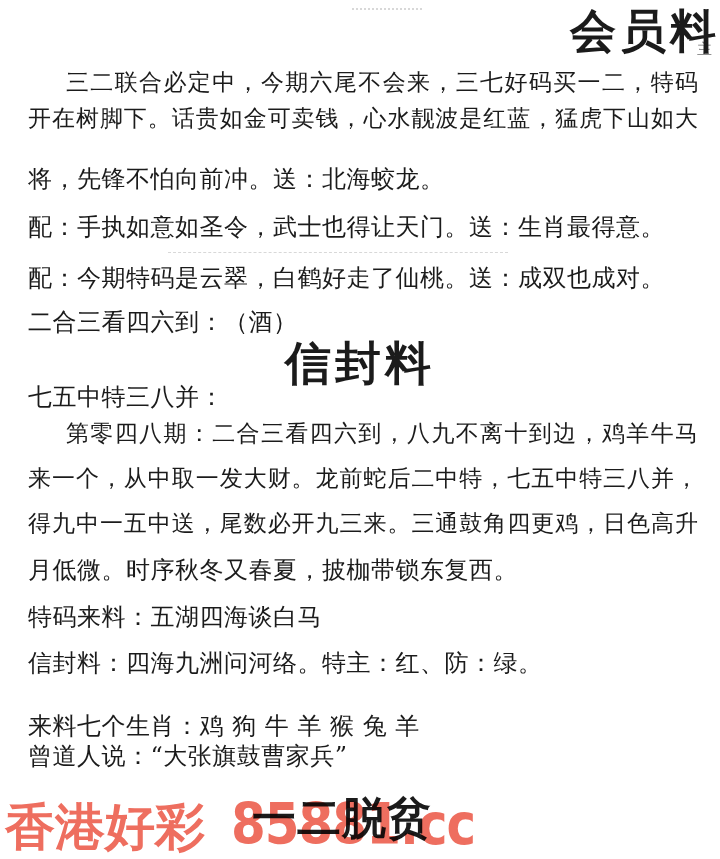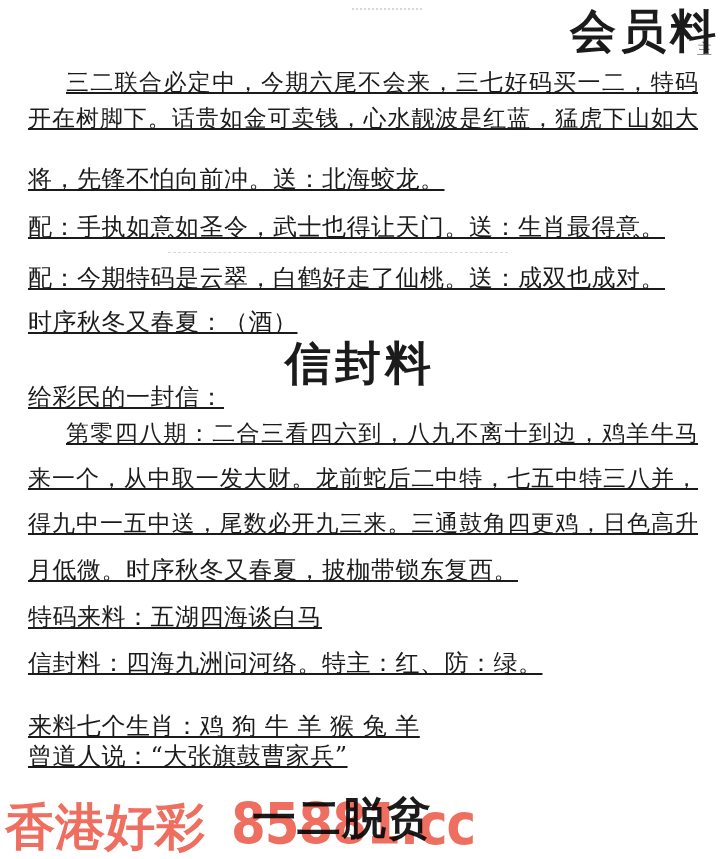--- a/index.html
+++ b/index.html
@@ -26,21 +26,20 @@
   #envelope-title { top: 336px; }
   .line {
     position: absolute;
     left: 28px;
     right: 22px;
     height: 46px;
     line-height: 46px;
     font-size: 24px;
     letter-spacing: 0.5px;
     white-space: nowrap;
-    text-decoration: underline;
   }
   .line.j {
     white-space: normal;
     font-size: 23px;
     letter-spacing: 0;
     text-align: justify;
     text-align-last: justify;
     text-justify: inter-character;
   }
   .line.indent { text-indent: 38px; }
@@ -109,24 +108,24 @@
 
   <div id="corner-mark">主</div>
 
   <div class="doc-title" id="member-title">会员料</div>
 
   <div class="line j indent" style="top:59px">三二联合必定中，今期六尾不会来，三七好码买一二，特码</div>
   <div class="line j" style="top:95px">开在树脚下。话贵如金可卖钱，心水靓波是红蓝，猛虎下山如大</div>
   <div class="line" style="top:156px">将，先锋不怕向前冲。送：北海蛟龙。</div>
   <div class="line" style="top:204px">配：手执如意如圣令，武士也得让天门。送：生肖最得意。</div>
   <div class="line" style="top:255px">配：今期特码是云翠，白鹤好走了仙桃。送：成双也成对。</div>
-  <div class="line" style="top:299px">时序秋冬又春夏：（酒）</div>
+  <div class="line" style="top:299px">二合三看四六到：（酒）</div>
 
   <div class="doc-title" id="envelope-title">信封料</div>
-  <div class="line" id="letter-label">给彩民的一封信：</div>
+  <div class="line" id="letter-label">七五中特三八并：</div>
 
   <div class="line j indent" style="top:410px">第零四八期：二合三看四六到，八九不离十到边，鸡羊牛马</div>
   <div class="line j" style="top:455px">来一个，从中取一发大财。龙前蛇后二中特，七五中特三八并，</div>
   <div class="line j" style="top:500px">得九中一五中送，尾数必开九三来。三通鼓角四更鸡，日色高升</div>
   <div class="line" style="top:547px">月低微。时序秋冬又春夏，披枷带锁东复西。</div>
   <div class="line" style="top:594px">特码来料：五湖四海谈白马</div>
   <div class="line" style="top:640px">信封料：四海九洲问河络。特主：红、防：绿。</div>
   <div class="line" style="top:703px">来料七个生肖：鸡 狗 牛 羊 猴 兔 羊</div>
   <div class="line" style="top:733px">曾道人说：“大张旗鼓曹家兵”</div>
 

